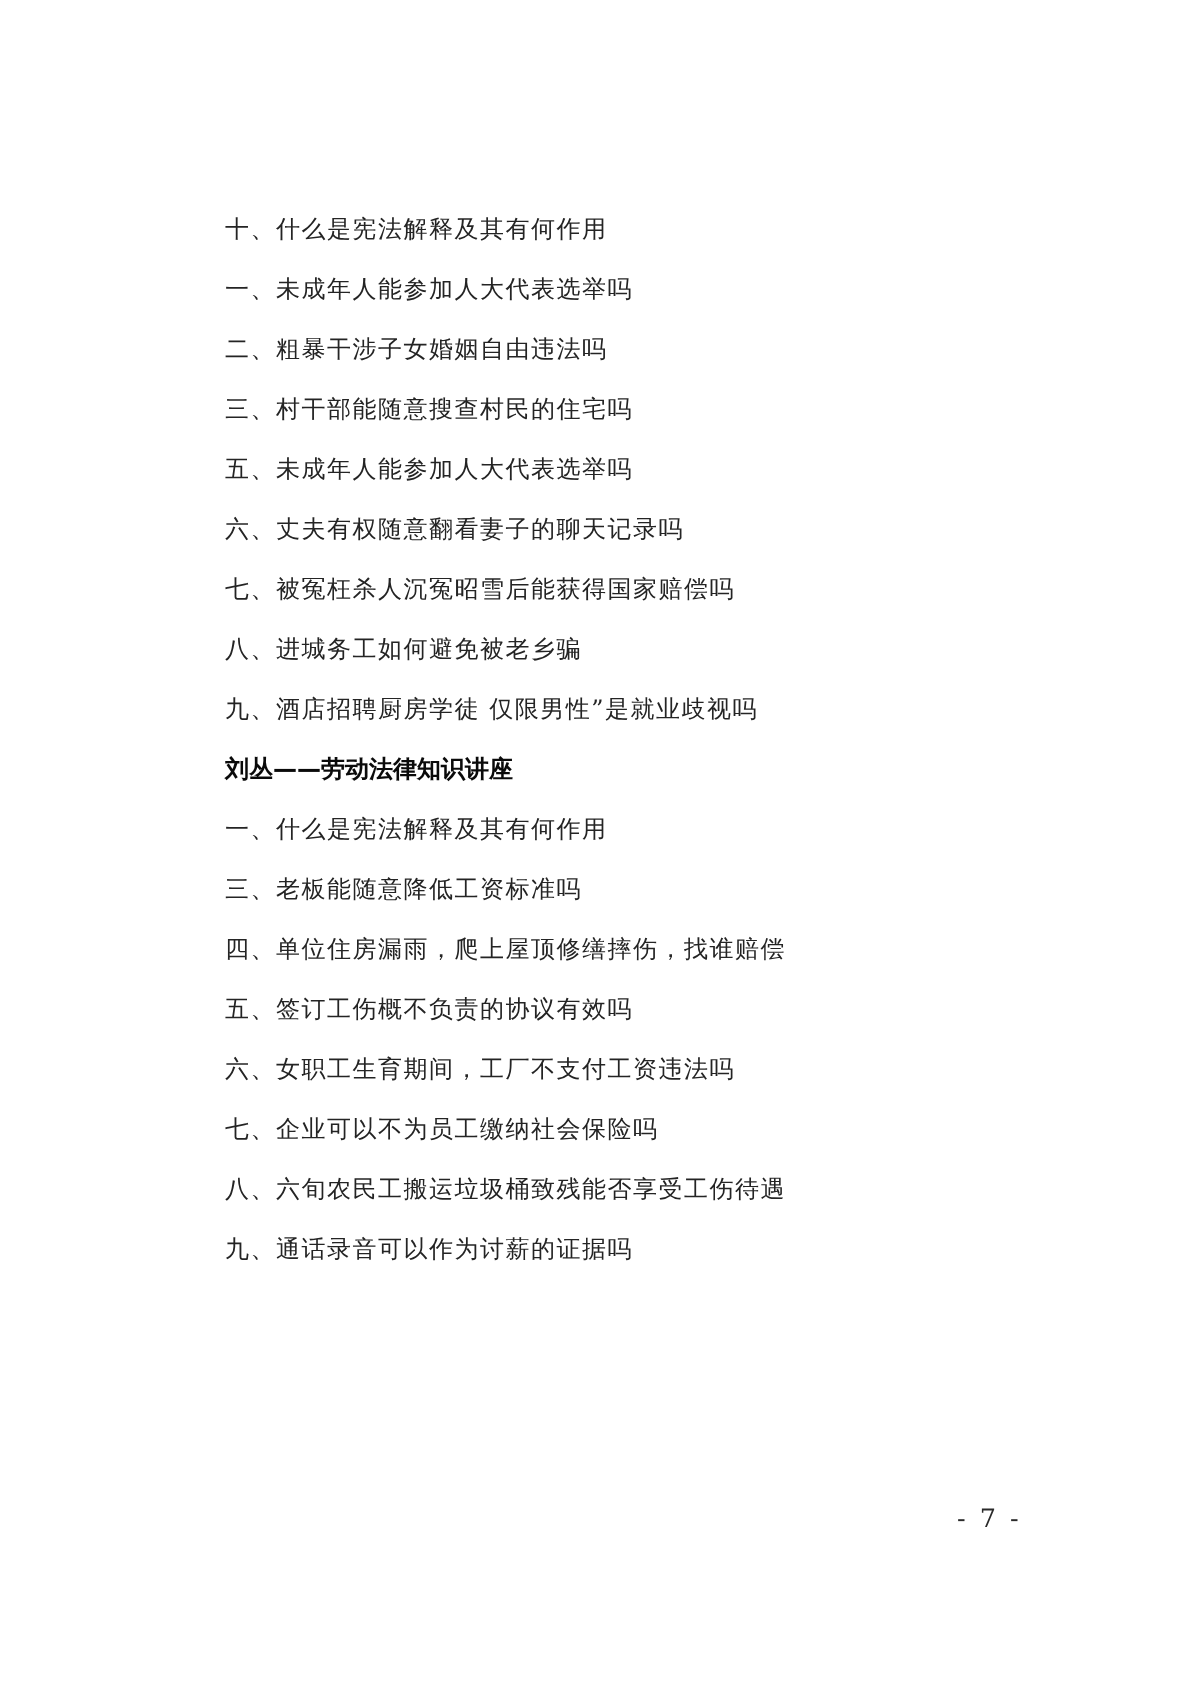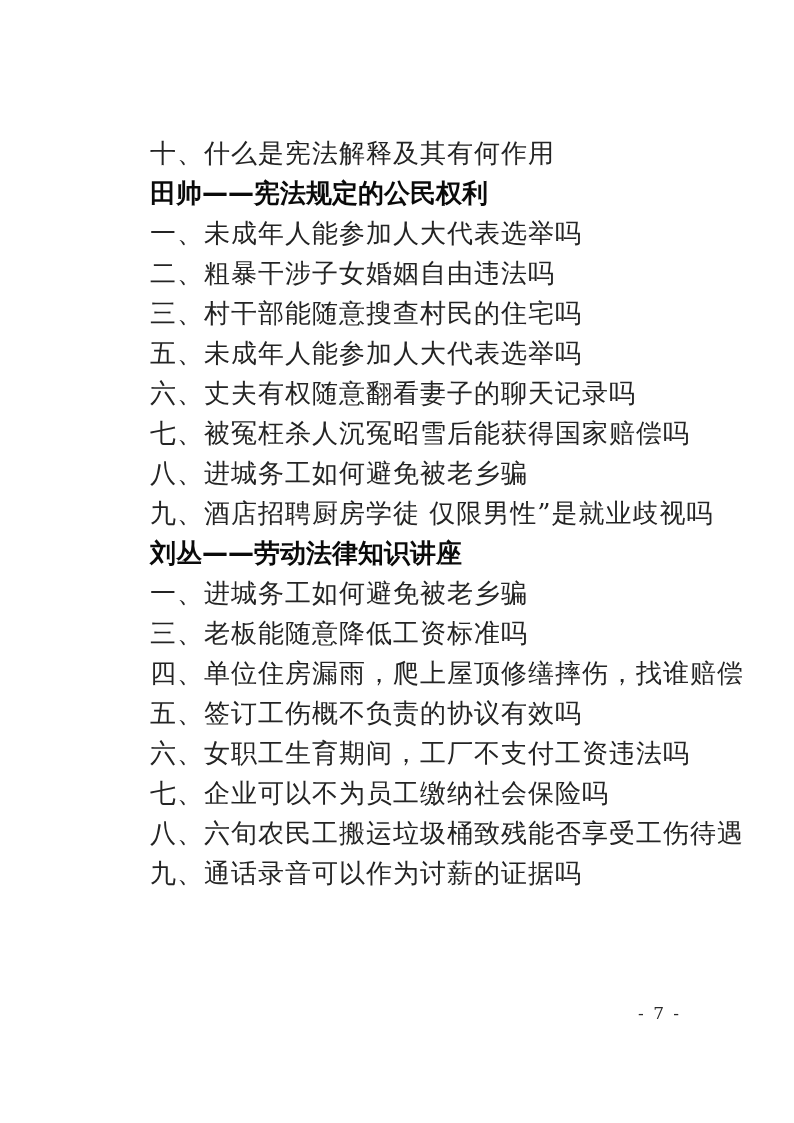--- a/index.html
+++ b/index.html
@@ -24,21 +24,21 @@
   }
   .text-block {
     position: absolute;
     left: 150px;
     top: 133px;
     width: 600px;
   }
   .line {
     height: 40px;
     line-height: 40px;
-    font-size: 26px;
+    font-size: 16px;
     letter-spacing: 1px;
     white-space: nowrap;
     font-family: "DejaVu Serif", "Liberation Serif", serif;
     color: #242424;
   }
   .line.heading {
     font-family: "DejaVu Sans", "Liberation Sans", sans-serif;
     font-weight: 700;
     letter-spacing: 0;
     color: #0a0a0a;
@@ -55,31 +55,30 @@
     font-family: "DejaVu Serif", "Liberation Serif", serif;
     white-space: nowrap;
   }
 </style>
 </head>
 <body>
 
 <div class="page">
   <div class="text-block">
     <div class="line item">十、什么是宪法解释及其有何作用</div>
-    <div class="line heading">田帅——宪法规定的公民权利</div>
     <div class="line item">一、未成年人能参加人大代表选举吗</div>
     <div class="line item">二、粗暴干涉子女婚姻自由违法吗</div>
     <div class="line item">三、村干部能随意搜查村民的住宅吗</div>
     <div class="line item">五、未成年人能参加人大代表选举吗</div>
     <div class="line item">六、丈夫有权随意翻看妻子的聊天记录吗</div>
     <div class="line item">七、被冤枉杀人沉冤昭雪后能获得国家赔偿吗</div>
     <div class="line item">八、进城务工如何避免被老乡骗</div>
     <div class="line item">九、酒店招聘厨房学徒 仅限男性”是就业歧视吗</div>
     <div class="line heading">刘丛——劳动法律知识讲座</div>
-    <div class="line item">一、进城务工如何避免被老乡骗</div>
+    <div class="line item">一、什么是宪法解释及其有何作用</div>
     <div class="line item">三、老板能随意降低工资标准吗</div>
     <div class="line item">四、单位住房漏雨，爬上屋顶修缮摔伤，找谁赔偿</div>
     <div class="line item">五、签订工伤概不负责的协议有效吗</div>
     <div class="line item">六、女职工生育期间，工厂不支付工资违法吗</div>
     <div class="line item">七、企业可以不为员工缴纳社会保险吗</div>
     <div class="line item">八、六旬农民工搬运垃圾桶致残能否享受工伤待遇</div>
     <div class="line item">九、通话录音可以作为讨薪的证据吗</div>
   </div>
   <div class="footer-pagenum">- 7 -</div>
 </div>

